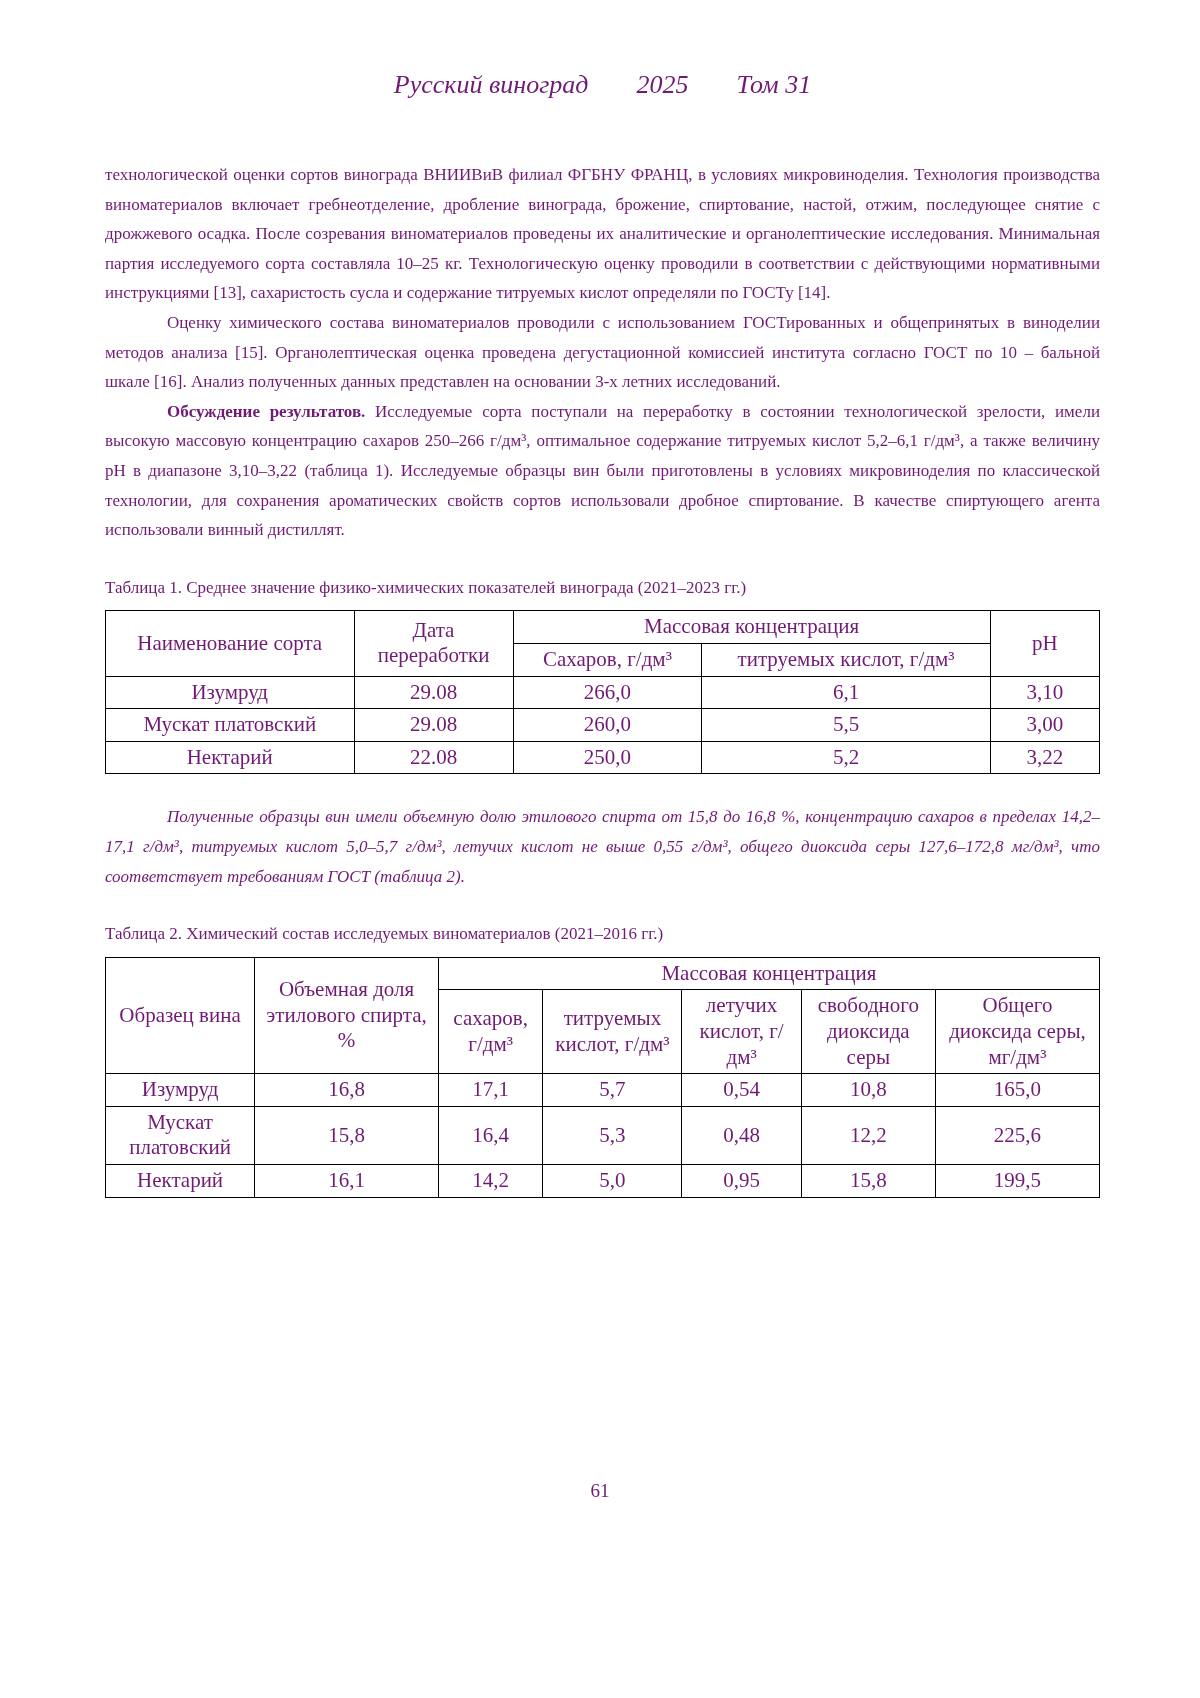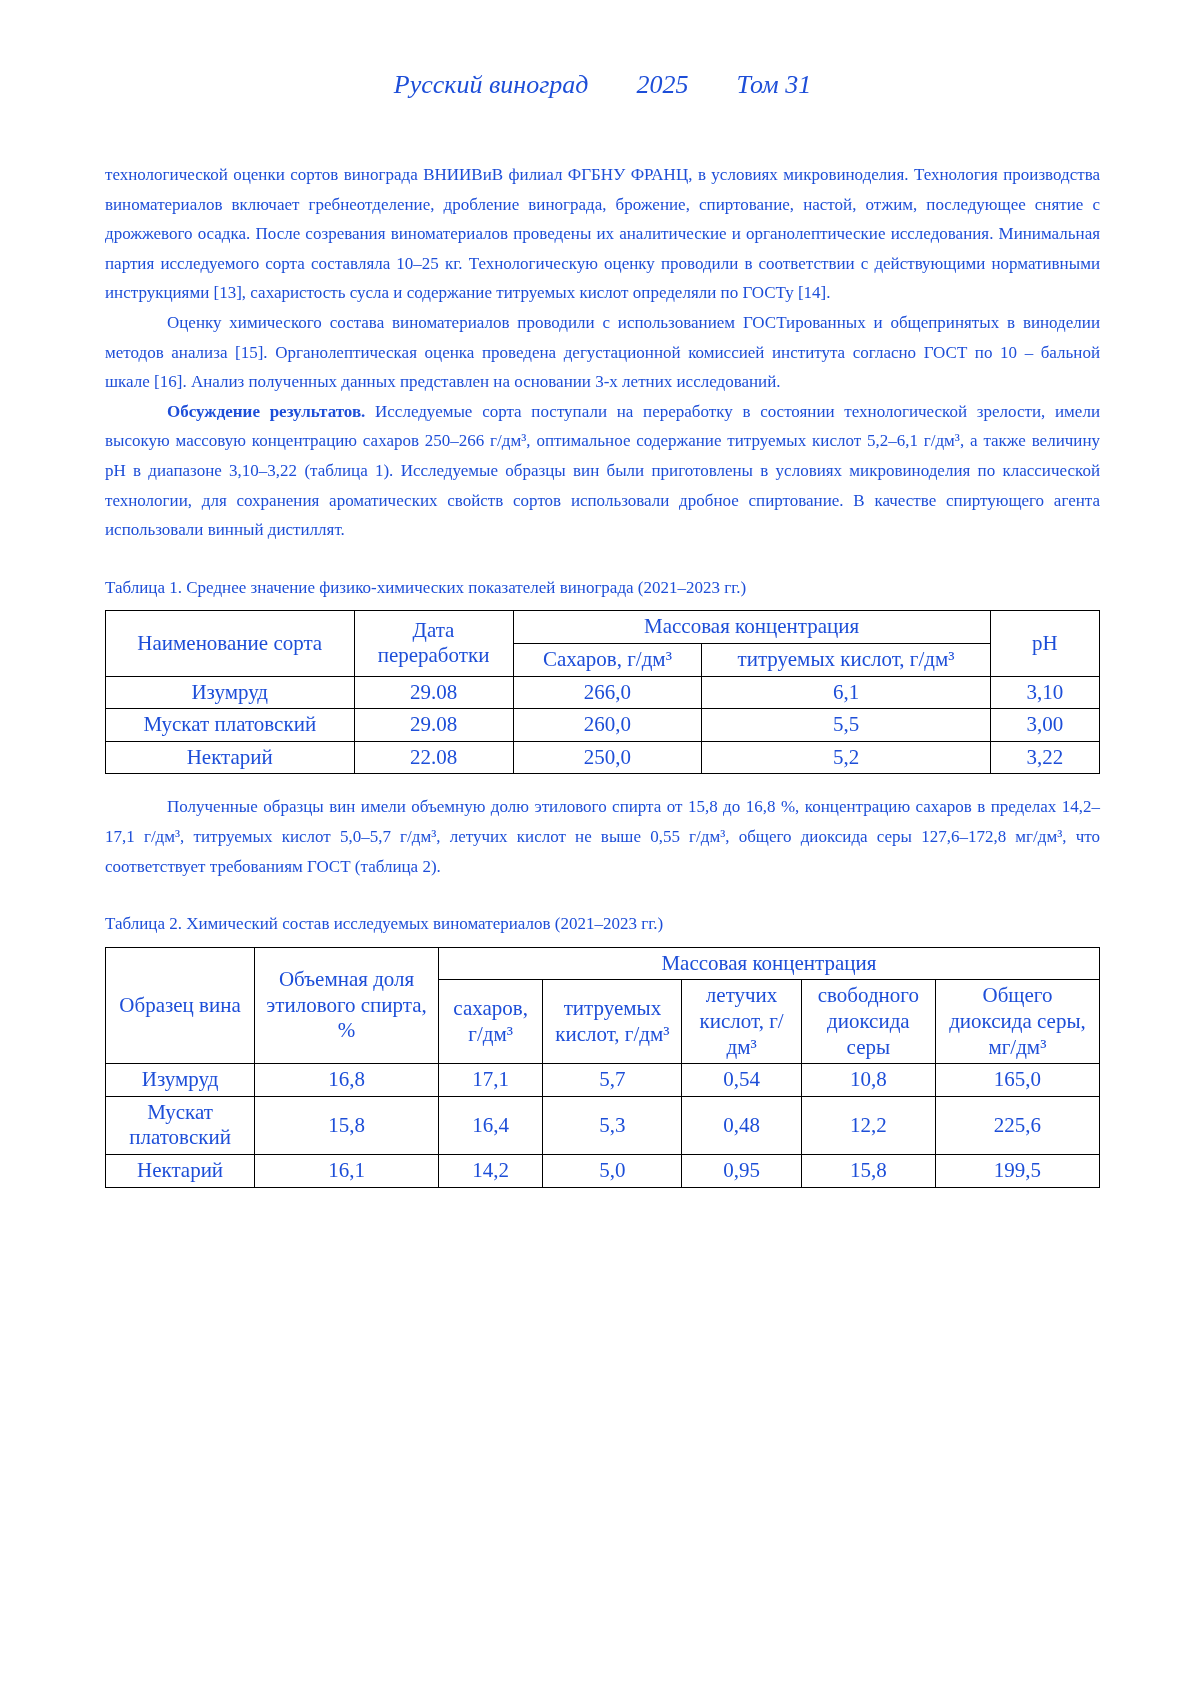--- a/index.html
+++ b/index.html
@@ -2,21 +2,21 @@
 <html lang="ru"><head>
 <meta charset="utf-8">
 <style>
   * { margin:0; padding:0; box-sizing:border-box; }
   html,body { background:#ffffff; }
   .page {
     position:relative;
     width:1200px; height:1698px;
     margin:0 auto;
     background:#ffffff;
-    color:#1d4ed8;
+    color:#701a75;
     font-family:"Liberation Serif", serif;
     padding:70px 100px 0 105px;
     overflow:hidden;
   }
   .running-head {
     display:flex; justify-content:center; align-items:baseline;
     gap:48px;
     font-style:italic; font-size:26px;
     margin-bottom:60px;
   }
@@ -43,21 +43,21 @@
   table.doc-table td, table.doc-table th {
     border:1px solid #000;
     padding:3px 8px;
     text-align:center;
     vertical-align:middle;
     font-weight:normal;
     line-height:1.22;
   }
   table.doc-table th { font-weight:normal; }
   td.left, th.left-h { text-align:left; }
-  .after-table { margin-top:18px; }
+  .after-table { margin-top:28px;font-style:italic; }
   .page-number {
     position:absolute;
     left:0; right:0;
     top:1480px;
     text-align:center;
     font-size:19px;
   }
   
   .t1-c1{width:25%;} .t1-c2{width:16%;} .t1-c3{width:19%;} .t1-c4{width:29%;} .t1-c5{width:11%;}
   
@@ -123,21 +123,21 @@
         <td>22.08</td>
         <td>250,0</td>
         <td>5,2</td>
         <td>3,22</td>
       </tr>
     </tbody>
       </table>
 
     <p class="indent after-table">Полученные образцы вин имели объемную долю этилового спирта от 15,8 до 16,8 %, концентрацию сахаров в пределах 14,2–17,1 г/дм³, титруемых кислот 5,0–5,7 г/дм³, летучих кислот не выше 0,55 г/дм³, общего диоксида серы 127,6–172,8 мг/дм³, что соответствует требованиям ГОСТ (таблица 2).</p>
 
-    <p class="tbl-caption"><b>Таблица 2.</b> <span>Химический состав исследуемых виноматериалов (2021–2023 гг.)</span></p>
+    <p class="tbl-caption"><b>Таблица 2.</b> <span>Химический состав исследуемых виноматериалов (2021–2016 гг.)</span></p>
 
     <table class="doc-table">
       <colgroup>
         <col class="t2-c1">
           <col class="t2-c2">
           <col class="t2-c3">
           <col class="t2-c4">
           <col class="t2-c5">
           <col class="t2-c6">
           <col class="t2-c7">
@@ -180,14 +180,15 @@
         <td>5,0</td>
         <td>0,95</td>
         <td>15,8</td>
         <td>199,5</td>
       </tr>
     </tbody>
       </table>
 
   </div>
 
+  <div class="page-number">61</div>
 
 </div>
 
 </body></html>

